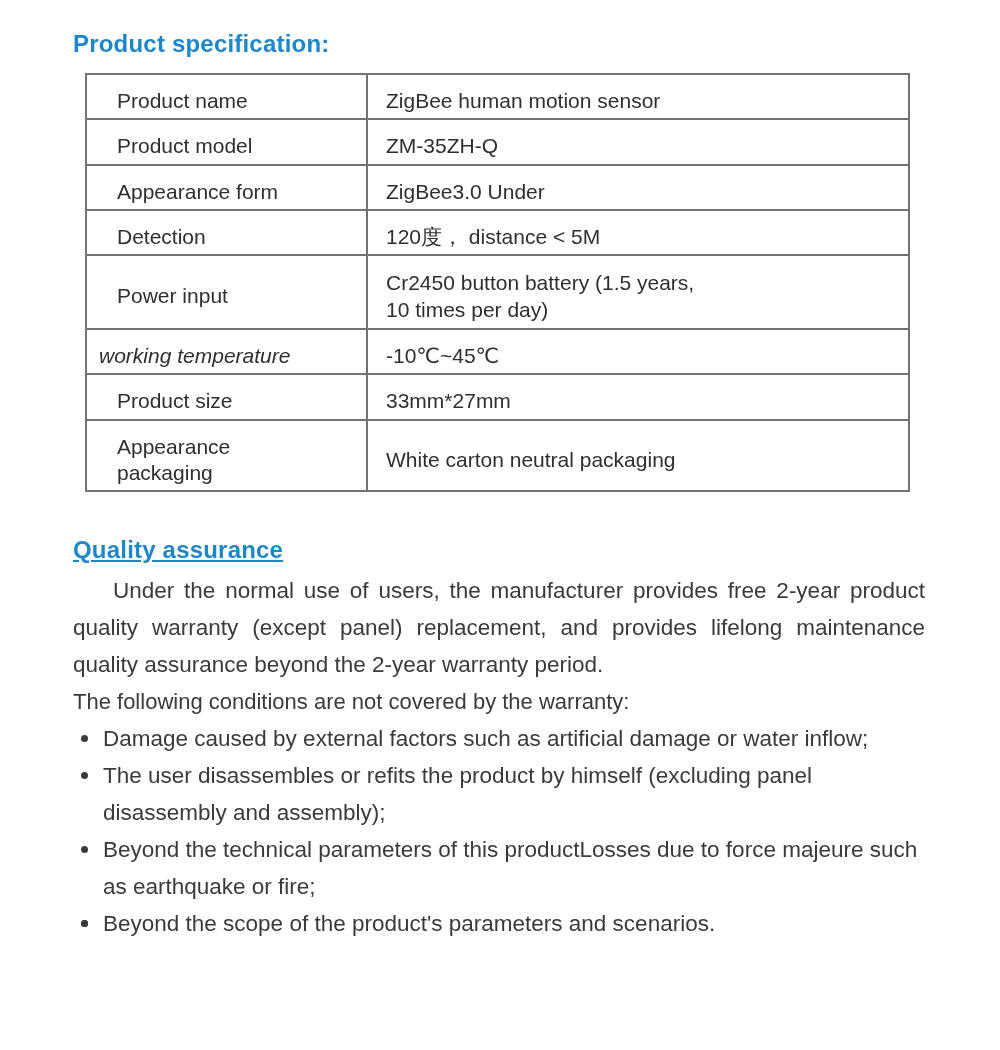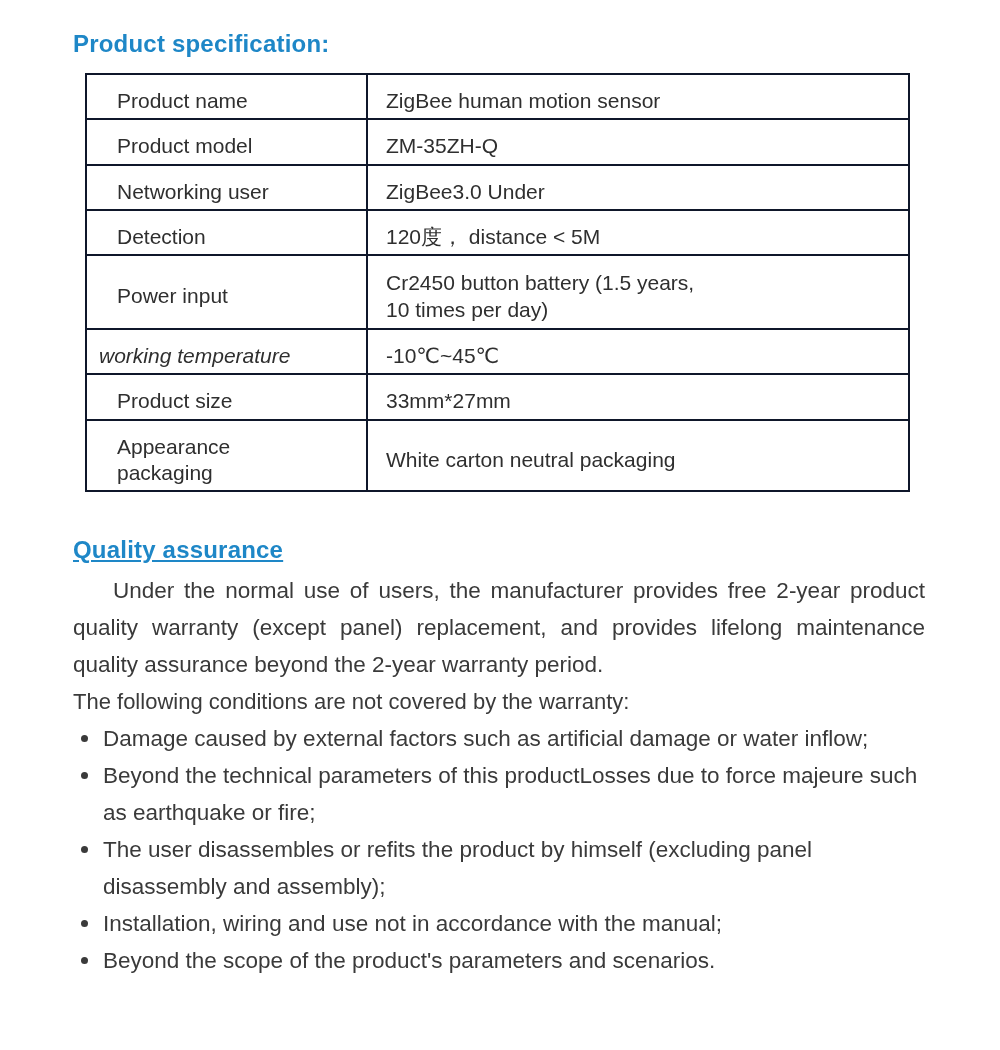--- a/index.html
+++ b/index.html
@@ -30,21 +30,21 @@
   .spec-heading {
     margin-bottom: 15px;
   }
   table.spec-table {
     border-collapse: collapse;
     margin-left: 12px;
     width: 825px;
     table-layout: fixed;
   }
   table.spec-table td {
-    border: 2px solid #0f172a;
+    border: 2px solid #737373;
     font-size: 21px;
     color: #2f2f2f;
     vertical-align: middle;
     white-space: pre-line;
     line-height: 1.25;
     padding: 13px 8px 4px 18px;
   }
   table.spec-table td.label-cell {
     width: 241px;
     padding-left: 30px;
@@ -106,21 +106,21 @@
     <tbody>
       <tr class="row-normal">
         <td class="label-cell">Product name</td>
         <td>ZigBee human motion sensor</td>
       </tr>
       <tr class="row-normal">
         <td class="label-cell">Product model</td>
         <td>ZM-35ZH-Q</td>
       </tr>
       <tr class="row-normal">
-        <td class="label-cell">Networking user</td>
+        <td class="label-cell">Appearance form</td>
         <td>ZigBee3.0 Under</td>
       </tr>
       <tr class="row-normal">
         <td class="label-cell">Detection</td>
         <td>120度， distance &lt; 5M</td>
       </tr>
       <tr class="row-power">
         <td class="label-cell">Power input</td>
         <td>Cr2450 button battery (1.5 years,
 10 times per day)</td>
@@ -147,29 +147,28 @@
 
   <p class="qa-intro">The following conditions are not covered by the warranty:</p>
 
   <ul class="qa-bullets">
     <li>
       <span class="dot"></span>
       <span>Damage caused by external factors such as artificial damage or water inflow;</span>
     </li>
     <li>
       <span class="dot"></span>
+      <span>The user disassembles or refits the product by himself (excluding panel disassembly and assembly);</span>
+    </li>
+    <li>
+      <span class="dot"></span>
       <span>Beyond the technical parameters of this productLosses due to force majeure such as earthquake or fire;</span>
     </li>
     <li>
       <span class="dot"></span>
-      <span>The user disassembles or refits the product by himself (excluding panel disassembly and assembly);</span>
-    </li>
-    <li>
-      <span class="dot"></span>
-      <span>Installation, wiring and use not in accordance with the manual;</span>
     </li>
     <li>
       <span class="dot"></span>
       <span>Beyond the scope of the product's parameters and scenarios.</span>
     </li>
   </ul>
 
 </div>
 
 </body></html>

